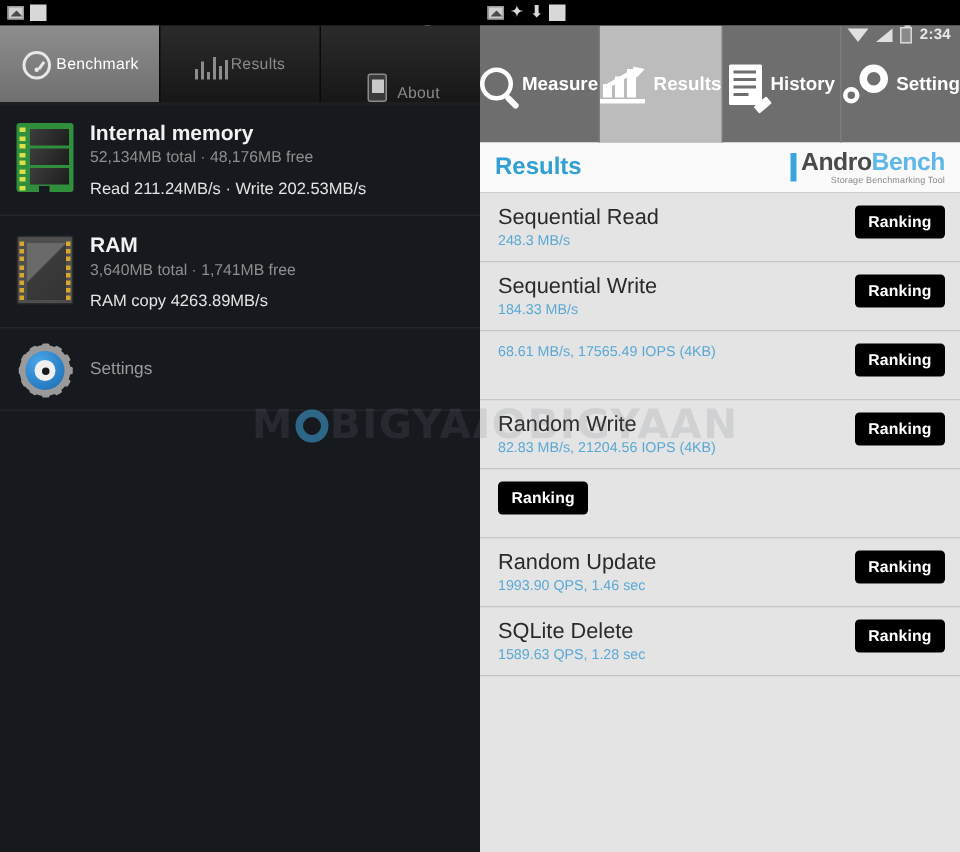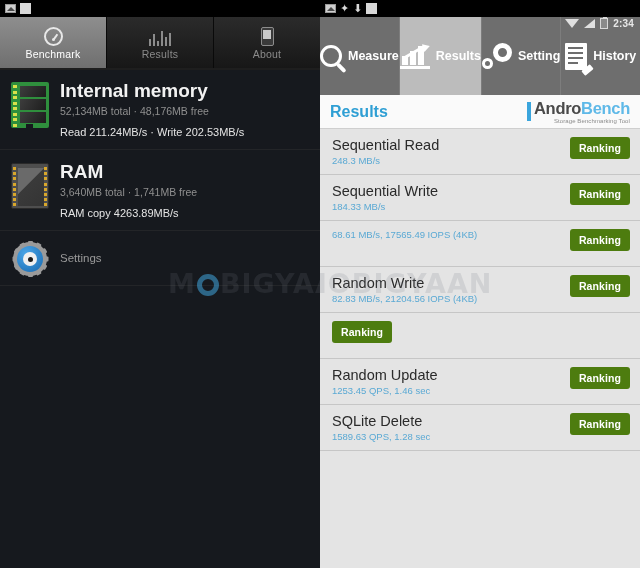--- a/index.html
+++ b/index.html
@@ -72,26 +72,26 @@
     background: linear-gradient(#2b2b2b, #171717);
     display: flex;
     border-bottom: 1px solid #000;
     position: relative;
   }
   .tabbar::after {
     content: ""; position: absolute; bottom: -2px; left: 0;
     width: 100%; height: 2px; background: #1e1e1e;
   }
   .tab {
-    flex: 1; display: flex; flex-direction: column;
+    flex: 1; display: flex; flex-direction: row;
     align-items: center; justify-content: center;
     border-right: 1px solid #0a0a0a;
     gap: 2px;
   }
-  .tab:last-child { border-right: none; }
+  .tab:last-child { border-right: none; align-items: flex-end; }
   .tab.sel { background: linear-gradient(#8e8e8e, #6f6f6f); }
   .tab-label {
     font-size: 10.5px; color: #8a8a8a; letter-spacing: .2px;
   }
   .tab.sel .tab-label { color: #fff; }
   .ticon { width: 22px; height: 20px; display: flex; align-items: flex-end; justify-content: center; }
 
   .gauge {
     width: 19px; height: 19px; border-radius: 50%;
     border: 2px solid #e8e8e8; position: relative; background: transparent;
@@ -122,21 +122,21 @@
     border-bottom: 1px solid #232528;
     display: flex; align-items: flex-start;
     position: relative;
   }
   .row-icon {
     width: 60px; display: flex; justify-content: center;
     padding-top: 2px; flex-shrink: 0;
   }
   .row-body { flex: 1; padding-right: 12px; }
   .r-title {
-    color: #f2f2f2; font-size: 19px; font-weight: bold;
+    color: #f2f2f2; font-size: 14px; font-weight: bold;
     margin-bottom: 3px;
   }
   .r-sub { color: #8f8f8f; font-size: 10.5px; margin-bottom: 9px; }
   .r-detail { color: #e4e4e4; font-size: 11px; }
 
   .chip-green {
     width: 38px; height: 46px; background: #2f8f3d; border-radius: 2px;
     position: relative; overflow: hidden;
   }
   .chip-green .pins {
@@ -302,21 +302,21 @@
   .result-row {
     background: #e4e4e4; border-bottom: 1px solid #c6c6c6;
     padding: 8px 10px 9px 12px;
     display: flex; align-items: flex-start; justify-content: space-between;
     height: 46px;
   }
   .res-left { display: flex; flex-direction: column; gap: 2px; }
   .res-name { font-size: 14.5px; color: #2a2a2a; }
   .res-val { font-size: 9.5px; color: #5aa9d4; }
   .ranking-btn {
-    background: #4d7c0f; color: #fff; font-size: 10.5px; font-weight: bold;
+    background: #000000; color: #fff; font-size: 10.5px; font-weight: bold;
     padding: 5px 9px; border-radius: 3px; border: none;
     letter-spacing: .1px; white-space: nowrap;
   }
   .rest-fill { flex: 1; background: #e4e4e4; }
 
   .watermark-right {
     position: absolute; left: -20px; top: 268px;
     font-size: 27px; font-weight: bold; letter-spacing: 1px;
     color: rgba(110,120,130,0.17);
     pointer-events: none; white-space: nowrap;
@@ -483,37 +483,37 @@
             <i class="cb" style="left:18px;height:19px"></i>
             <span class="base"></span>
             <span class="arrow"></span>
             <span class="ahead"></span>
           </span>
         </span>
         <span class="rtab-label">Results</span>
       </div>
       <div class="rtab">
         <span class="rticon">
-          <span class="gearsico">
-            <span class="g-big"></span>
-            <span class="g-small"></span>
-          </span>
-        </span>
-        <span class="rtab-label">Setting</span>
-      </div>
-      <div class="rtab">
-        <span class="rticon">
           <span class="docico">
               <i style="top:4px"></i>
               <i style="top:9px"></i>
               <i style="top:14px"></i>
               <i style="top:19px;width:10px"></i>
             </span>
         </span>
         <span class="rtab-label">History</span>
+      </div>
+      <div class="rtab">
+        <span class="rticon">
+          <span class="gearsico">
+            <span class="g-big"></span>
+            <span class="g-small"></span>
+          </span>
+        </span>
+        <span class="rtab-label">Setting</span>
       </div>
     </div>
 
     <div class="rheader">
       <div class="rheader-title">Results</div>
       <div class="logo">
         <span class="logo-bar"></span>
         <span class="logo-txt">
           <span class="logo-main">
             <span class="logo-andro">Andro</span><span class="logo-bench">Bench</span>
@@ -550,21 +550,21 @@
             <div class="res-val">82.83 MB/s, 21204.56 IOPS (4KB)</div>
           </div>
           <button class="ranking-btn">Ranking</button>
         </div>
         <div class="result-row">
           <button class="ranking-btn">Ranking</button>
         </div>
         <div class="result-row">
           <div class="res-left">
             <div class="res-name">Random Update</div>
-            <div class="res-val">1253.45 QPS, 1.46 sec</div>
+            <div class="res-val">1993.90 QPS, 1.46 sec</div>
           </div>
           <button class="ranking-btn">Ranking</button>
         </div>
         <div class="result-row">
           <div class="res-left">
             <div class="res-name">SQLite Delete</div>
             <div class="res-val">1589.63 QPS, 1.28 sec</div>
           </div>
           <button class="ranking-btn">Ranking</button>
         </div>

